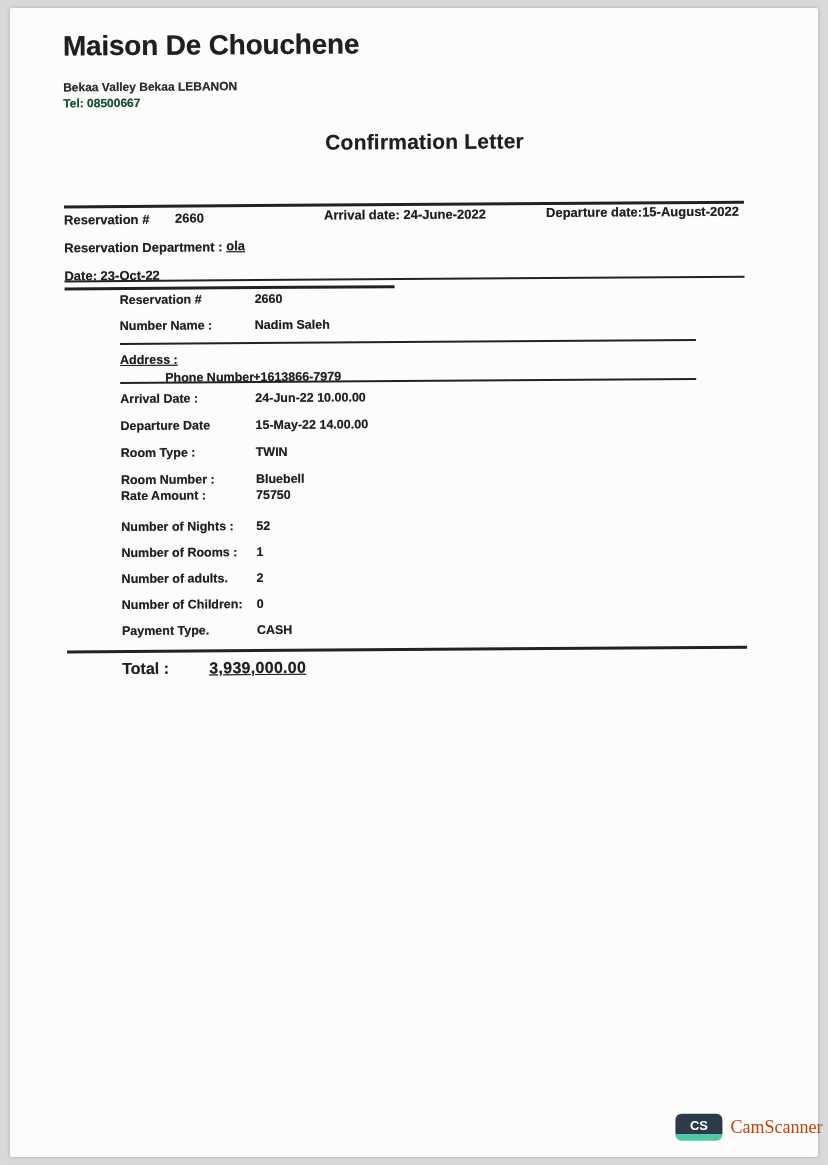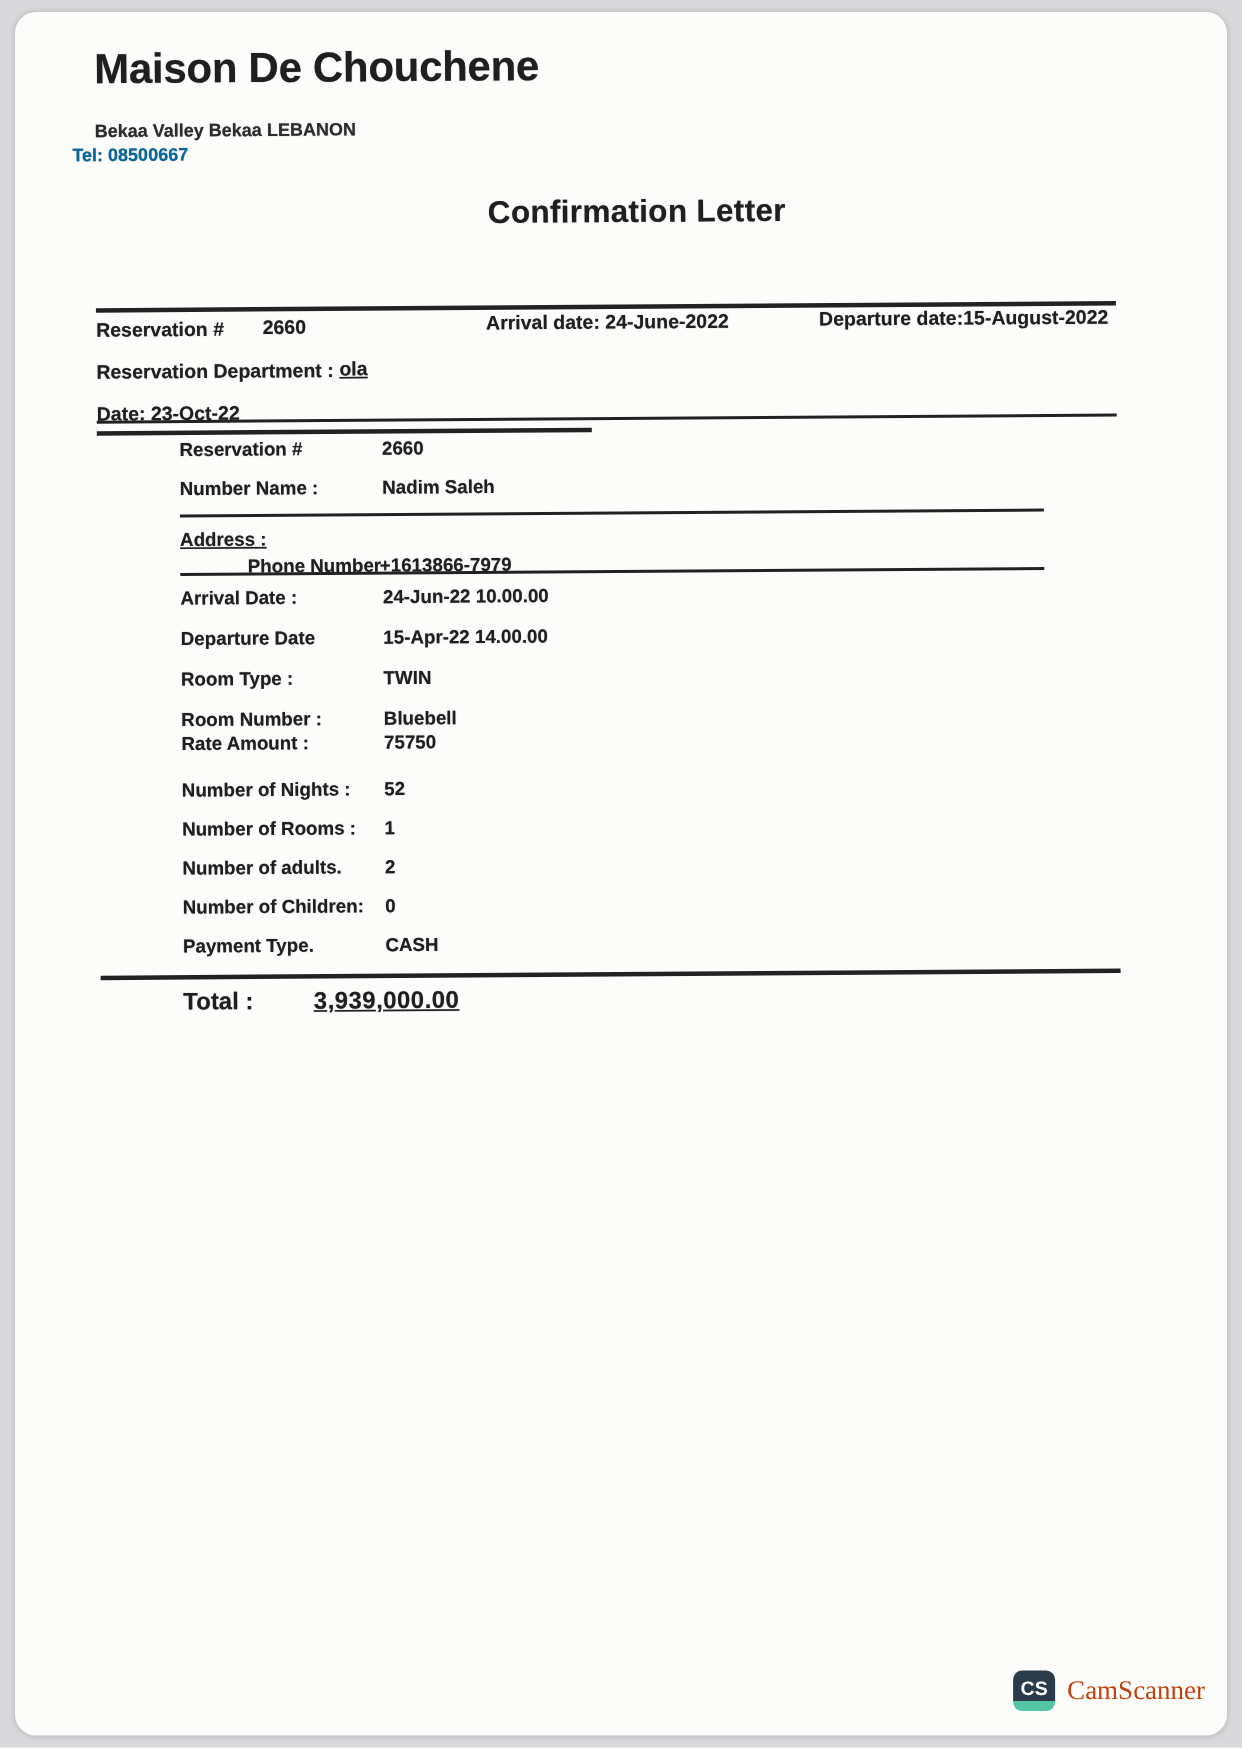--- a/index.html
+++ b/index.html
@@ -15,40 +15,40 @@
     font-family:"Liberation Sans", sans-serif;
     background:var(--backdrop);
     position:relative;
     overflow:hidden;
   }
   .paper{
     position:absolute;
     left:10px; top:8px;
     width:808px; height:1149px;
     background:var(--paper);
-    border-radius:14px;
+    border-radius:2px;
     box-shadow:0 0 4px rgba(0,0,0,.18);
     padding-left:20px;
   }
   .scan-content{
     position:absolute;
     inset:0;
     transform:rotate(-0.4deg);
     transform-origin:50% 30%;
     color:var(--ink);
   }
   .scan-content > *{position:absolute;}
   .soft{ text-shadow:0 0 .7px rgba(25,25,25,.55); }
 
   .hotel-name{
     left:55px; top:20px;
     font-size:28px; font-weight:700; letter-spacing:-.2px;
   }
   .hotel-addr{ left:55px; top:70px; font-size:12px; font-weight:700; color:#2c2c2c; }
-  .hotel-tel { left:40px; top:86px; font-size:12px; font-weight:700; color:#0369a1; }
+  .hotel-tel { left:55px; top:86px; font-size:12px; font-weight:700; color:#14532d; }
 
   .doc-title{
     left:0; top:122px; width:100%;
     text-align:center; padding-left:24px;
     font-size:21px; font-weight:700; letter-spacing:.2px;
   }
 
   .rule{ background:#222; height:2px; }
   .r1  { left:55px;  top:195px; width:680px; height:2.5px; }
   .r2a { left:55px;  top:270px; width:680px; height:2px; }
@@ -81,21 +81,21 @@
   .total-row{ left:0; width:100%; font-size:16px; font-weight:700; }
   .total-row .lbl{ position:absolute; left:110px; }
   .total-row .val{ position:absolute; left:197px; letter-spacing:.3px;text-decoration:underline; }
 
   .cam-badge{
     left:660px; top:1108px;
     display:flex; align-items:center; gap:8px;
     transform:rotate(.4deg); 
   }
   .cs-icon{
-    width:28px; height:27px;
+    width:47px; height:27px;
     border-radius:6px;
     background:linear-gradient(180deg, var(--scanner-icon-bg) 0%, var(--scanner-icon-bg) 76%, var(--scanner-icon-accent) 76%, var(--scanner-icon-accent) 100%);
     color:#fff;
     font-size:13px; font-weight:700;
     display:flex; align-items:center; justify-content:center;
     padding-bottom:4px;
   }
   .cs-text{
     font-family:"Liberation Serif", serif;
     font-size:18px; color:#c2410c;
@@ -145,21 +145,21 @@
     </div>
 
     <div class="rule r4"></div>
 
     <div class="drow" style="top:382px">
       <span class="lbl soft">Arrival Date :</span>
       <span class="val soft">24-Jun-22  10.00.00</span>
     </div>
     <div class="drow" style="top:409px">
       <span class="lbl soft">Departure Date</span>
-      <span class="val soft">15-Apr-22  14.00.00</span>
+      <span class="val soft">15-May-22  14.00.00</span>
     </div>
     <div class="drow" style="top:436px">
       <span class="lbl soft">Room Type :</span>
       <span class="val soft">TWIN</span>
     </div>
     <div class="drow" style="top:463px">
       <span class="lbl soft">Room Number :</span>
       <span class="val soft">Bluebell</span>
     </div>
     <div class="drow" style="top:479px">

